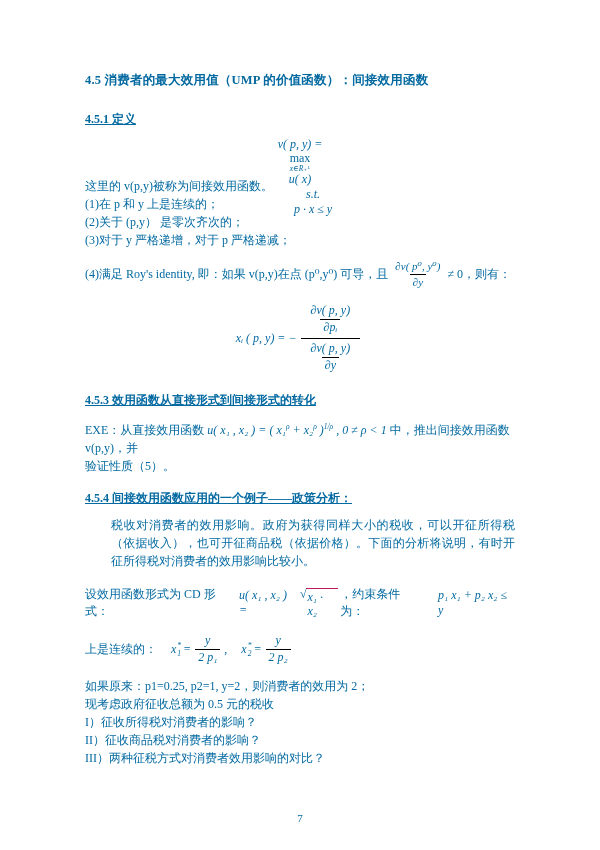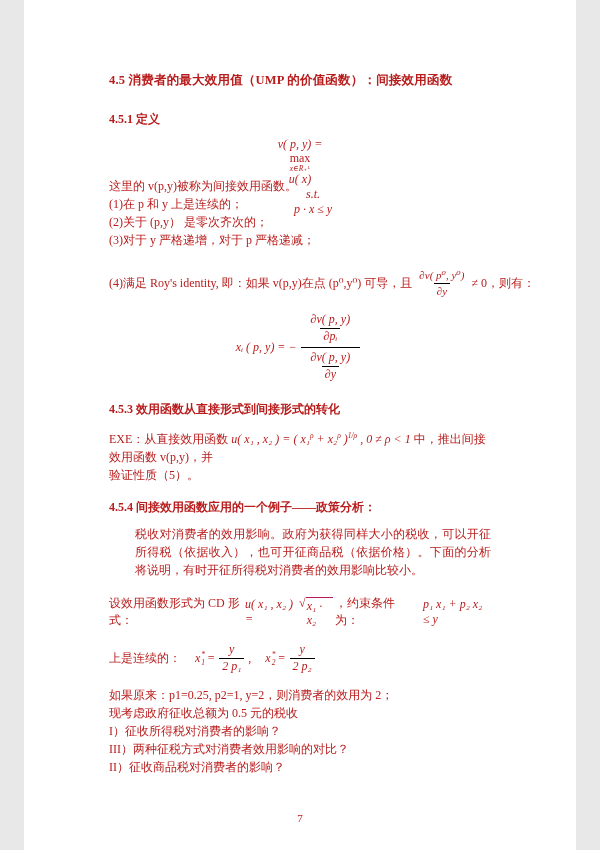--- a/index.html
+++ b/index.html
@@ -1,43 +1,43 @@
 <!DOCTYPE html>
 <html><head>
 <meta charset="utf-8">
 <style>
   * { margin:0; padding:0; box-sizing:border-box; }
   html,body { background:#e8e8e8; }
   .page {
-    width:552px; height:850px; margin:0 auto; background:#ffffff;
+    width:600px; height:850px; margin:0 auto; background:#ffffff;
     font-family:"Liberation Serif","DejaVu Serif",serif;
-    font-size:12px; color:#b91c1c;
+    font-size:12px; color:#0369a1;
     padding:72px 85px 0 85px; position:relative; overflow:hidden;
   }
   .title { font-size:12.5px; font-weight:bold; margin-bottom:22px; letter-spacing:0.2px; }
-  .h { font-weight:bold; margin:15px 0 9px 0; }
+  .h { font-weight:bold; margin:15px 0 9px 0;text-decoration:underline; }
   p { line-height:1.5; }
   .mi { font-style:italic; }
   .just { text-align:justify;margin-left:26px; }
 
   
   .def-line { display:flex; align-items:center; margin:4px 0 10px 0; height:30px;flex-direction:column; }
   .maxop { display:inline-flex; flex-direction:column; align-items:center; margin:0 4px; }
   .maxword { line-height:1.05; font-style:normal; }
   .maxsub { font-size:7.5px; line-height:1; }
   .st { margin-left:26px; }
   .cons { margin-left:26px; }
 
   
   .frac { display:inline-flex; flex-direction:column; align-items:center; vertical-align:middle; margin:0 4px; text-align:center; }
   .frac > .num { display:block; padding:0 3px 1px 3px; line-height:1.15; }
   .frac > .den { display:block; border-top:1px solid #000; padding:1px 3px 0 3px; line-height:1.15; }
   .inlinefrac { font-size:11px; }
 
-  .p4 { margin-top:20px; display:flex; align-items:center; flex-wrap:nowrap; white-space:nowrap; }
+  .p4 { margin-top:11px; display:flex; align-items:center; flex-wrap:nowrap; white-space:nowrap; }
 
   .roy { margin:16px 0 20px 0; display:flex; justify-content:center; align-items:center; }
   .bigfrac > .num { padding-bottom:3px; }
   .bigfrac > .den { padding-top:3px; }
 
   sup.rho { font-size:7.5px; font-style:italic; }
   sup.expo { font-size:7.5px; font-style:italic; }
 
   
   .sqrt { display:inline-flex; align-items:flex-start; vertical-align:middle; margin:0 2px; }
@@ -157,18 +157,18 @@
     <span class="mi">=</span>
     <span class="frac">
       <span class="num mi">y</span>
       <span class="den mi">2 p₂</span>
     </span>
   </div>
 
   <p class="mt">如果原来：p1=0.25, p2=1, y=2，则消费者的效用为 2；</p>
   <p>现考虑政府征收总额为 0.5 元的税收</p>
   <p>I）征收所得税对消费者的影响？</p>
+  <p>II）征收商品税对消费者的影响？</p>
   <p>III）两种征税方式对消费者效用影响的对比？</p>
-  <p>II）征收商品税对消费者的影响？</p>
 
   <div class="pagenum">7</div>
 
 </div>
 
 </body></html>

